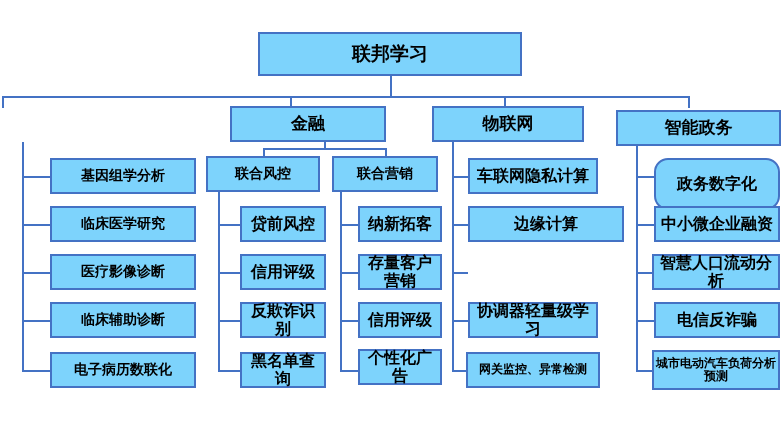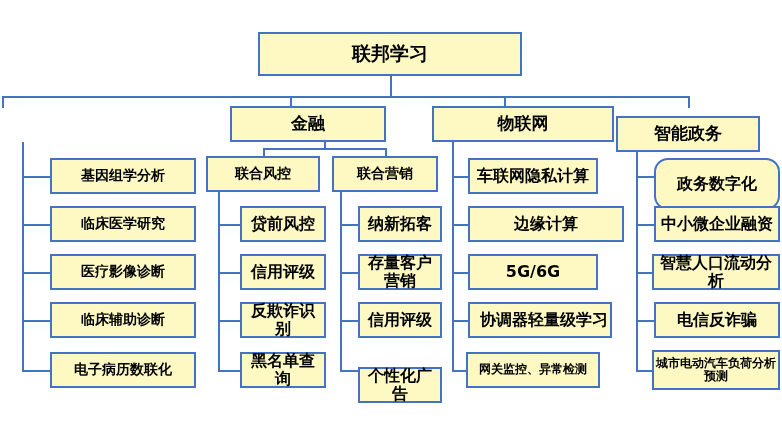--- a/index.html
+++ b/index.html
@@ -14,21 +14,21 @@
     position: relative;
     width: 782px;
     height: 433px;
     background: #ffffff;
     overflow: hidden;
   }
   .node {
     position: absolute;
     box-sizing: border-box;
     border: 2px solid #4472C4;
-    background: #fef9c3;
+    background: #7dd3fc;
     display: flex;
     align-items: center;
     justify-content: center;
     text-align: center;
     color: #000000;
     z-index: 5;
     line-height: 1.12;
     padding: 0 2px;
   }
   .node span {
@@ -101,24 +101,24 @@
   <div class="ln hln" style="left:636px; top:320px; width:18px;"></div>
   <div class="ln hln" style="left:636px; top:370px; width:18px;"></div>
 
   <div class="node lvl1" style="left:258px; top:32px; width:264px; height:44px;">
     <span>联邦学习</span>
   </div>
 
   <div class="node lvl2" style="left:230px; top:106px; width:156px; height:36px;">
     <span>金融</span>
   </div>
-  <div class="node lvl2" style="left:432px; top:106px; width:182px; height:36px;">
+  <div class="node lvl2" style="left:432px; top:106px; width:152px; height:36px;">
     <span>物联网</span>
   </div>
-  <div class="node lvl2" style="left:616px; top:116px; width:144px; height:36px;">
+  <div class="node lvl2" style="left:616px; top:110px; width:165px; height:36px;">
     <span>智能政务</span>
   </div>
 
   <div class="node lvl3" style="left:50px; top:158px; width:146px; height:36px;">
     <span>基因组学分析</span>
   </div>
   <div class="node lvl3" style="left:50px; top:206px; width:146px; height:36px;">
     <span>临床医学研究</span>
   </div>
   <div class="node lvl3" style="left:50px; top:254px; width:146px; height:36px;">
@@ -153,34 +153,31 @@
 
   <div class="node leafsm" style="left:358px; top:206px; width:84px; height:36px;">
     <span>纳新拓客</span>
   </div>
   <div class="node leafsm" style="left:358px; top:254px; width:84px; height:36px;">
     <span>存量客户营销</span>
   </div>
   <div class="node leafsm" style="left:358px; top:302px; width:84px; height:36px;">
     <span>信用评级</span>
   </div>
-  <div class="node leafsm" style="left:358px; top:367px; width:84px; height:36px;">
+  <div class="node leafsm" style="left:358px; top:349px; width:84px; height:36px;">
     <span>个性化广告</span>
   </div>
 
   <div class="node leafsm" style="left:468px; top:158px; width:130px; height:36px;">
     <span>车联网隐私计算</span>
   </div>
   <div class="node leafsm" style="left:468px; top:206px; width:156px; height:36px;">
     <span>边缘计算</span>
   </div>
-  <div class="node leafsm" style="left:468px; top:254px; width:130px; height:36px;">
-    <span>5G/6G</span>
-  </div>
-  <div class="node leafsm" style="left:468px; top:302px; width:144px; height:36px;text-align:right;">
+  <div class="node leafsm" style="left:468px; top:302px; width:130px; height:36px;">
     <span>协调器轻量级学习</span>
   </div>
   <div class="node leafxs" style="left:466px; top:352px; width:134px; height:36px;">
     <span>网关监控、异常检测</span>
   </div>
 
   <div class="node leafsm" style="left:654px; top:158px; width:126px; height:52px;border-radius:14px;">
     <span>政务数字化</span>
   </div>
   <div class="node leafsm" style="left:654px; top:206px; width:126px; height:36px;justify-content:center;">

